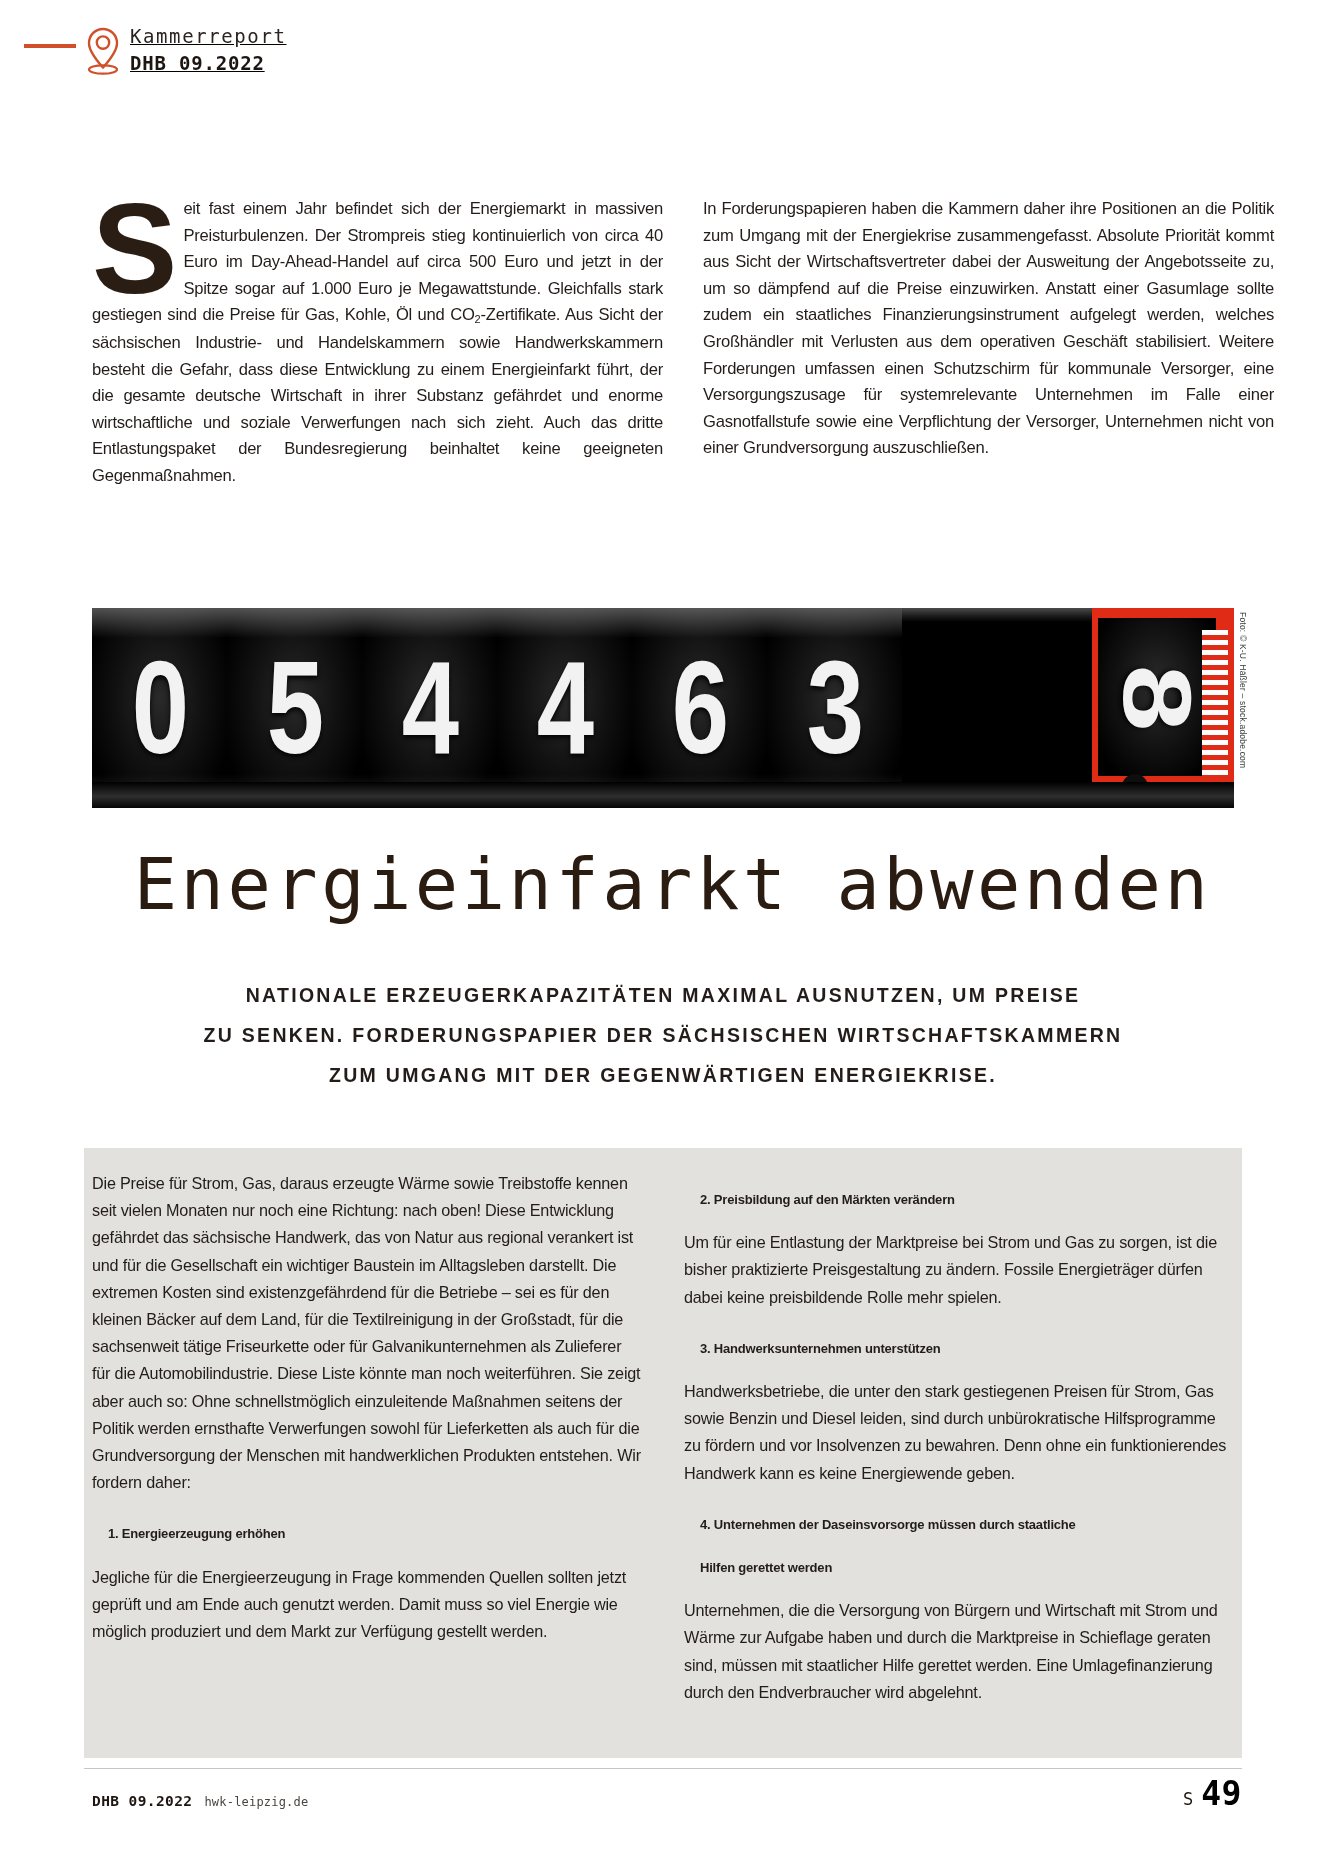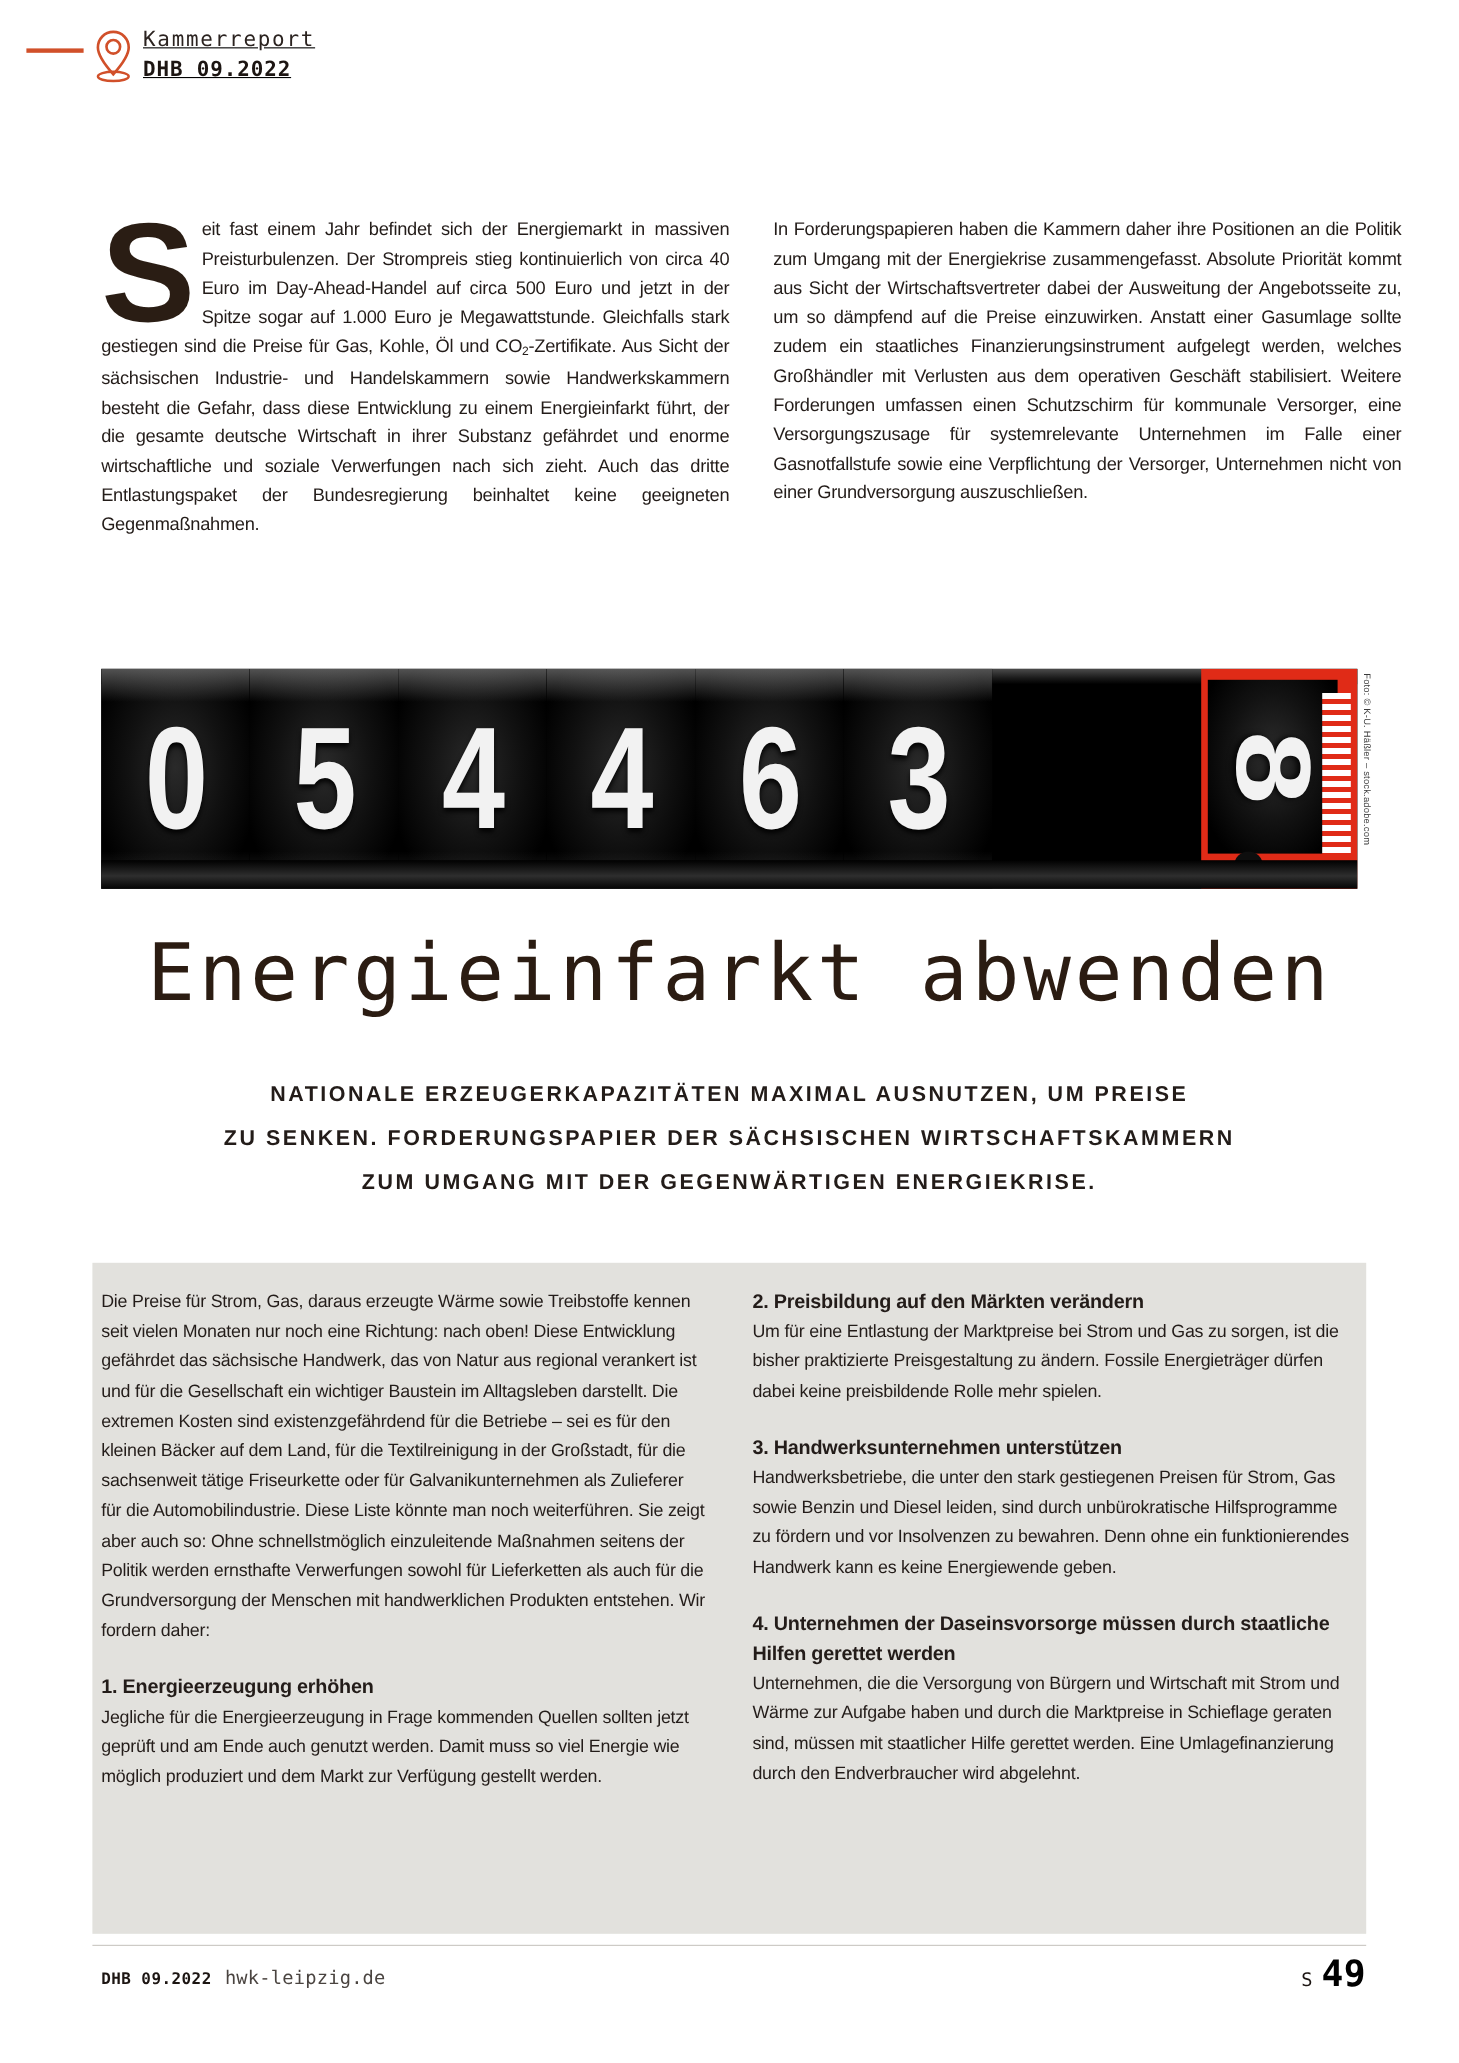--- a/index.html
+++ b/index.html
@@ -260,24 +260,24 @@
     width: 550px;
     font-family: "Liberation Sans", sans-serif;
     font-size: 16.2px;
     line-height: 27.2px;
     color: #231c19;
     letter-spacing: -0.2px;
     text-align: left;
   }
   .gray-col p { margin: 0; }
   .gray-col h4 {
-    font-size: 18px;
+    font-size: 13px;
     line-height: 27.2px;
     font-weight: bold;
-    margin: 0;
+    margin: 16px;
     letter-spacing: -0.2px;
   }
   .gray-col h4.spaced { margin-top: 24px; }
 
   
   .footer-rule {
     position: absolute;
     bottom: 106px;
     left: 84px;
     width: 1158px;
@@ -294,21 +294,21 @@
   }
   .footer-dhb {
     font-family: "DejaVu Sans Mono", monospace;
     font-weight: bold;
     font-size: 14.5px;
     letter-spacing: 0.4px;
     color: #1c1512;
   }
   .footer-url {
     font-family: "DejaVu Sans Mono", monospace;
-    font-size: 17px;
+    font-size: 12px;
     letter-spacing: 0.2px;
     color: #4a4440;
   }
   .footer-right {
     position: absolute;
     bottom: 62px;
     right: 84px;
     display: flex;
     align-items: baseline;
     gap: 8px;

